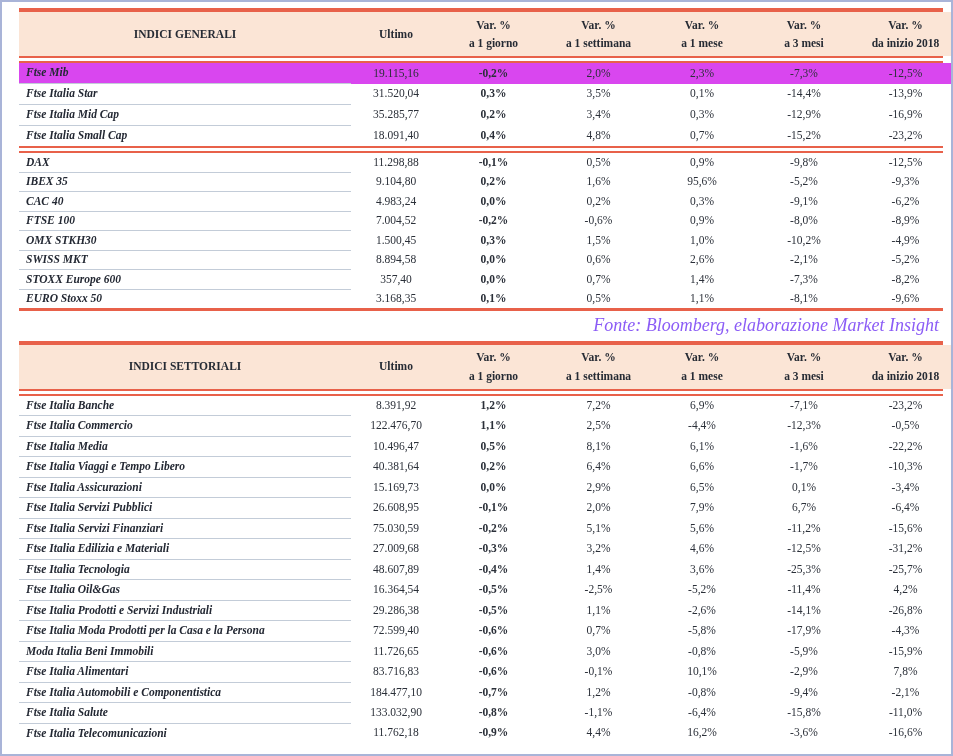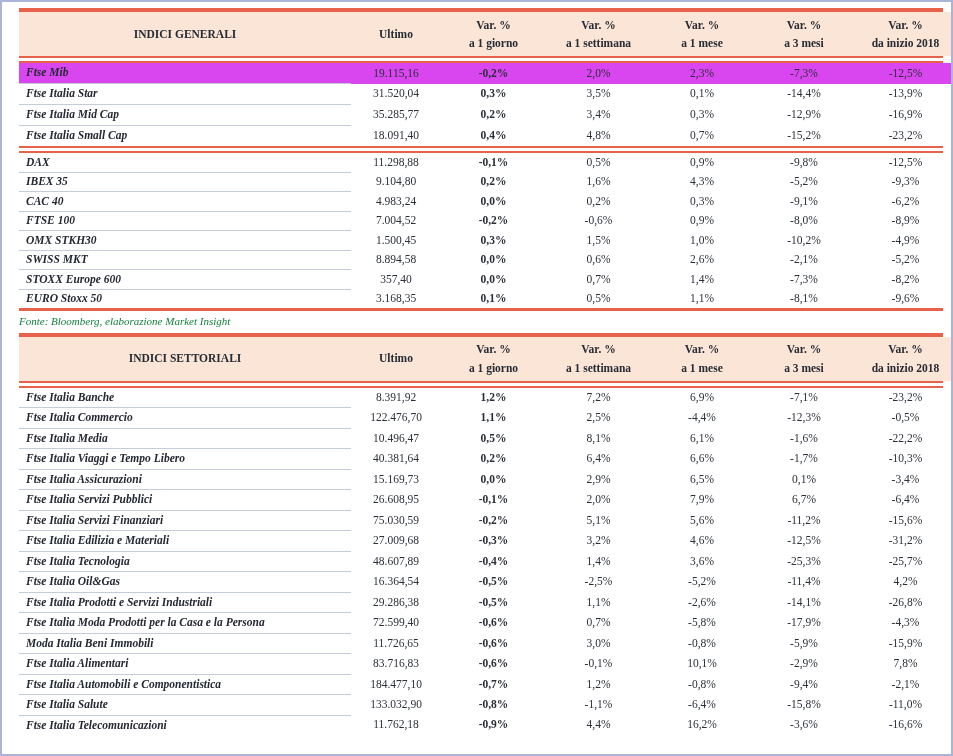--- a/index.html
+++ b/index.html
@@ -30,21 +30,21 @@
   td.name{
     text-align:left;padding-left:7px;font-weight:700;font-style:italic;
     border-bottom:1px solid #c3ccd8;color:#232833;
   }
   tbody tr:last-child td.name{border-bottom:none;margin-top:34px;}
   td.d1{font-weight:700;margin-top:16px;}
   tr.highlight td{background:#d946ef;}
   table.g2 td{height:18.5px;}
   table.sector td{height:19.5px;}
   .source-note{
-    font-style:italic;font-size:11px;color:#15803d;
+    text-align:right;font-style:italic;font-size:18px;color:#8b5cf6;
     padding:4px 4px 3px 0;line-height:1.15;
   }
   .tbl2{margin-top:2px;}
 </style>
 </head>
 <body>
 
 <div class="page">
 
   <div>
@@ -155,21 +155,21 @@
             <td class="w1">0,5%</td>
             <td class="m1">0,9%</td>
             <td class="m3">-9,8%</td>
             <td class="ytd">-12,5%</td>
           </tr>
           <tr>
             <td class="name">IBEX 35</td>
             <td class="ultimo">9.104,80</td>
             <td class="d1">0,2%</td>
             <td class="w1">1,6%</td>
-            <td class="m1">4,3%</td>
+            <td class="m1">95,6%</td>
             <td class="m3">-5,2%</td>
             <td class="ytd">-9,3%</td>
           </tr>
           <tr>
             <td class="name">CAC 40</td>
             <td class="ultimo">4.983,24</td>
             <td class="d1">0,0%</td>
             <td class="w1">0,2%</td>
             <td class="m1">0,3%</td>
             <td class="m3">-9,1%</td>

